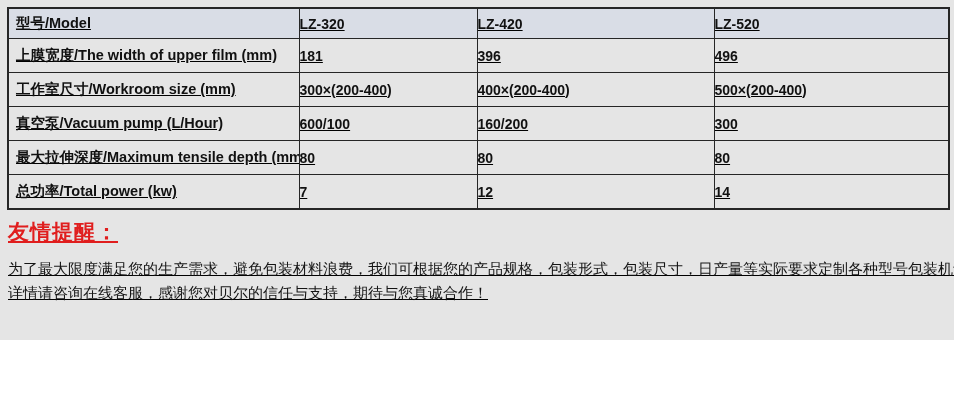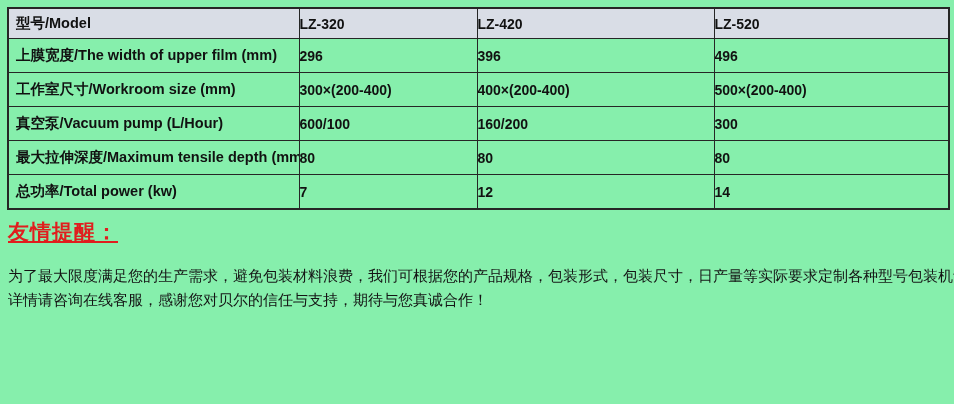--- a/index.html
+++ b/index.html
@@ -4,23 +4,24 @@
 <style>
   html, body {
     margin: 0;
     padding: 0;
     background: #ffffff;
     font-family: "Liberation Sans", "DejaVu Sans", sans-serif;
   }
   .page {
     position: relative;
     width: 954px;
-    height: 404px;
-    background: #86efac;
+    height: 340px;
+    background: #e5e5e5;
     overflow: hidden;
+    text-decoration: underline;
   }
   .spec-table {
     border-collapse: collapse;
     table-layout: fixed;
     width: 941px;
     margin: 7px 0 0 7px;
     border: 2px solid var(--border-color, #262626);
   }
   .spec-table th,
   .spec-table td {
@@ -49,21 +50,21 @@
   .notice {
     margin: 8px 0 0 8px;
   }
   .notice-heading {
     display: inline-block;
     color: var(--accent-red, #e01e1e);
     font-size: 21px;
     font-weight: bold;
     text-decoration: underline;
     letter-spacing: 1px;
-    margin-bottom: 18px;
+    margin-bottom: 11px;
   }
   .notice-line {
     font-size: 15px;
     color: #141414;
     line-height: 24px;
     white-space: nowrap;
   }
 </style>
 </head>
 <body>
@@ -80,21 +81,21 @@
     <tbody>
       <tr class="head">
         <th class="lbl">型号/Model</th>
         <th>LZ-320</th>
         <th>LZ-420</th>
         <th>LZ-520</th>
       </tr>
 
       <tr class="body-row">
         <td class="lbl">上膜宽度/The width of upper film (mm)</td>
-        <td>296</td>
+        <td>181</td>
         <td>396</td>
         <td>496</td>
       </tr>
 
 
       <tr class="body-row">
         <td class="lbl">工作室尺寸/Workroom size (mm)</td>
         <td>300×(200-400)</td>
         <td>400×(200-400)</td>
         <td>500×(200-400)</td>

